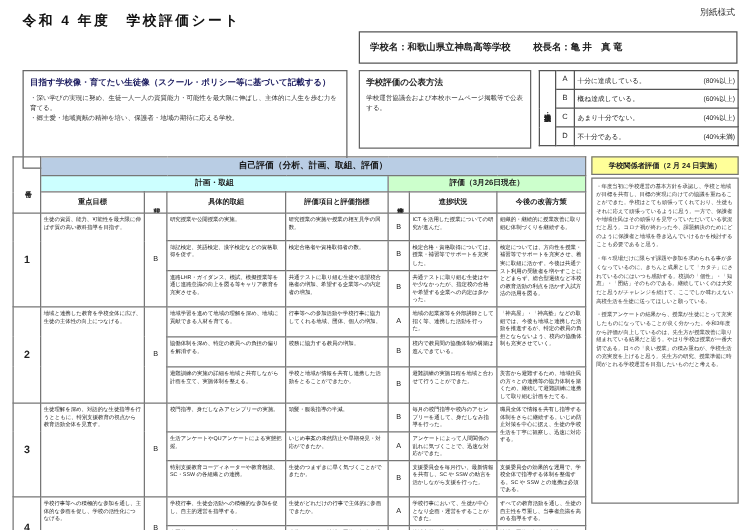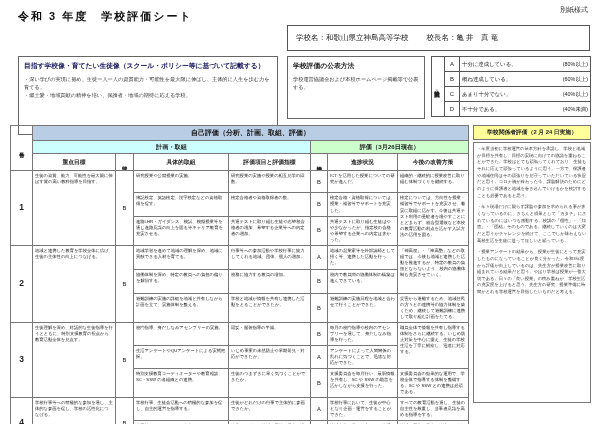--- a/index.html
+++ b/index.html
@@ -5,21 +5,21 @@
   * { margin:0; padding:0; box-sizing:border-box; }
   html,body { width:600px; height:424px; background:#fff; overflow:hidden;
     font-family:"Liberation Sans","DejaVu Sans",sans-serif; color:#222; }
   .abs { position:absolute; }
   #sheet { position:relative; width:600px; height:424px; background:#fff; }
 
   #page-title { left:18px; top:9px; font-size:11px; font-weight:bold; letter-spacing:2px; color:#111; }
   #corner-note { right:12px; top:5px; font-size:7px; color:#333; }
 
   #school-box { left:287px; top:25px; width:303px; height:21px; border:1px solid #555;
-    display:flex; align-items:center; gap:18px; padding:12px 8px; font-size:7.5px; font-weight:normal; color:#222; }
+    display:flex; align-items:center; gap:18px; padding:12px 8px; font-size:7.5px; font-weight:bold; color:#222; }
 
   .info-box { border:1px solid #666; padding:4px 5px; }
   #vision-box { left:18px; top:56px; width:260px; height:79px; }
   #vision-box .bx-head { font-size:6.8px; font-weight:bold; margin-bottom:4px; color:#1a1a5e; }
   #vision-box .bx-line { font-size:5.2px; line-height:1.55; color:#333; }
   #publish-box { left:287px; top:56px; width:138px; height:63px; }
   #publish-box .bx-head { font-size:6.8px; font-weight:bold; margin-bottom:4px; color:#222; }
   #publish-box .bx-line { font-size:5.2px; line-height:1.6; color:#333; }
 
   #scale-box { left:431px; top:56px; width:159px; }
@@ -55,21 +55,21 @@
     align-items:center; justify-content:center; font-size:5.8px; font-weight:bold; color:#222; }
   #stakeholder .sk-body { border:1px solid #777; margin-top:2px; height:261px; padding:3px 3px;
     font-size:4.3px; line-height:1.55; color:#333; }
   #stakeholder .sk-body p { margin-bottom:5px; }
 </style>
 </head>
 <body>
 
 <div id="sheet">
 
-  <div id="page-title" class="abs">令和 3 年度　学校評価シート</div>
+  <div id="page-title" class="abs">令和 4 年度　学校評価シート</div>
   <div id="corner-note" class="abs">別紙様式</div>
 
   <div id="school-box" class="abs">
     <span>学校名：和歌山県立神島高等学校</span>
     <span>校長名：亀 井　真 竜</span>
   </div>
 
   <div id="vision-box" class="abs info-box">
     <div class="bx-head">目指す学校像・育てたい生徒像（スクール・ポリシー等に基づいて記載する）</div>
     <div class="bx-line">・深い学びの実現に努め、生徒一人一人の資質能力・可能性を最大限に伸ばし、主体的に人生を歩む力を育てる。</div>

